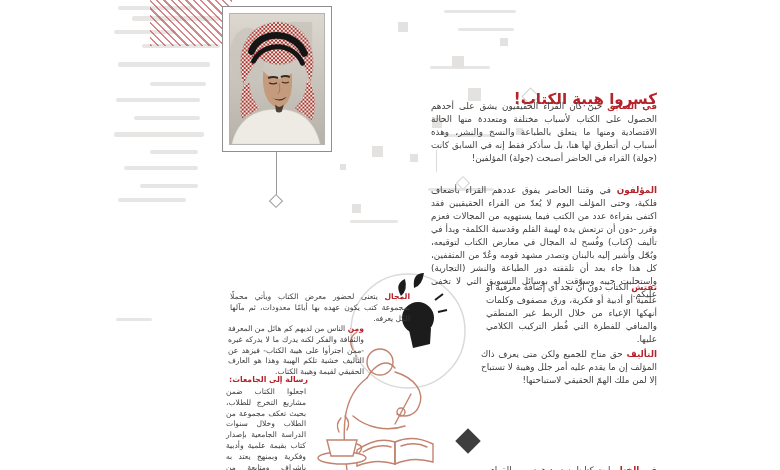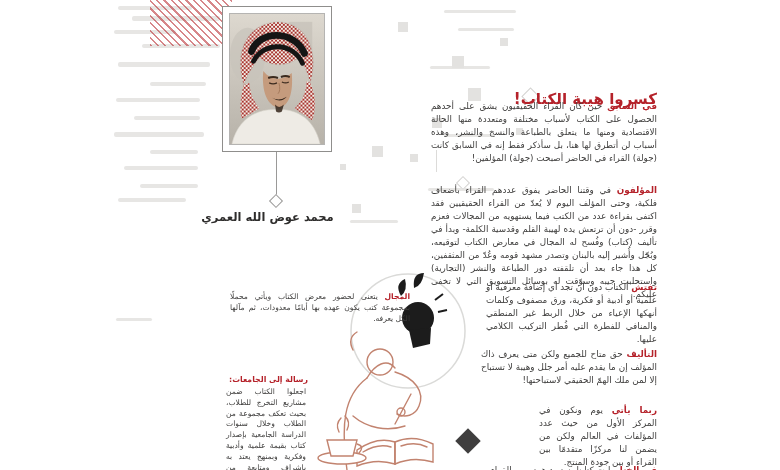--- a/index.html
+++ b/index.html
@@ -114,21 +114,20 @@
         <path d="M40 70 Q44 72 48 70" fill="none" stroke="#3a2a1e" stroke-width="1.3"></path>
         <path d="M53 69 Q57 71 60 69" fill="none" stroke="#3a2a1e" stroke-width="1.3"></path>
         <path d="M50 70 Q52 78 49 81" fill="none" stroke="#a57a5c" stroke-width="1"></path>
         <path d="M43 85 Q50 89 58 84 Q52 91 43 85 Z" fill="#33241a"></path>
         <path d="M46 92 Q50 97 55 92 L53 99 Q50 101 47 99 Z" fill="#33241a" opacity=".85"></path>
       </svg>
     </div>
   </div>
   <div class="connector-line"></div>
   <div class="connector-diamond"></div>
-  <div class="author-name">محمد عوض الله العمري</div>
 
   <svg class="illustration" viewBox="0 0 207 204">
     <circle cx="125" cy="65" r="57" fill="none" stroke="#dadad8" stroke-width="1.5"></circle>
     <g fill="#1c1c1c">
       <circle cx="135" cy="52" r="16"></circle>
       <path d="M126 64 L130 82 L147 78 L148 62 Z"></path>
       <path d="M118 30 Q111 18 122 13 Q125 24 118 30 Z"></path>
       <path d="M131 22 Q129 7 141 7 Q139 20 131 22 Z"></path>
       <path d="M152 34 L160 28" stroke="#1c1c1c" stroke-width="2" fill="none"></path>
       <path d="M155 46 L164 44" stroke="#1c1c1c" stroke-width="2" fill="none"></path>
@@ -159,20 +158,20 @@
     </g>
   </svg>
   <div class="dia-s" style="left:459px;top:432px;width:18px;height:18px;"></div>
 
   <h1 class="article-title">كسروا هيبة الكتاب!</h1>
 
   <p class="para" id="r1"><span class="lead">في السابق</span> <span>حين كان القراء الحقيقيون يشق على أحدهم الحصول على الكتاب لأسباب مختلفة ومتعددة منها الحالة الاقتصادية ومنها ما يتعلق بالطباعة والنسخ والنشر، وهذه أسباب لن أتطرق لها هنا، بل سأذكر فقط إنه في السابق كانت (جولة) القراء في الحاضر أصبحت (جولة) المؤلفين!</span></p>
   <p class="para" id="r2"><span class="lead">المؤلفون</span> <span>في وقتنا الحاضر يفوق عددهم القراء بأضعاف فلكية، وحتى المؤلف اليوم لا يُعدّ من القراء الحقيقيين فقد اكتفى بقراءة عدد من الكتب فيما يستهويه من المجالات فعزم وقرر -دون أن ترتعش يده لهيبة القلم وقدسية الكلمة- وبدأ في تأليف (كتاب) وفُسح له المجال في معارض الكتاب لتوقيعه، وبُجّل وأُشير إليه بالبنان وتصدر مشهد قومه وعُدّ من المثقفين، كل هذا جاء بعد أن تلقفته دور الطباعة والنشر (التجارية) واستحلبت جيبه وسوّقت له بوسائل التسويق التي لا تخفى عليكم.</span></p>
   <p class="para" id="r4"><span class="lead">التأليف</span> <span>حق متاح للجميع ولكن متى يعرف ذاك المؤلف إن ما يقدم عليه أمر جلل وهيبة لا تستباح إلا لمن ملك الهمّ الحقيقي لاستباحتها!</span></p>
   <p class="para" id="r3"><span class="lead">تفتش</span> <span>الكتاب دون أن تجد أي إضافة معرفية أو علمية أو أدبية أو فكرية، ورق مصفوف وكلمات أنهكها الإعياء من خلال الربط غير المنطقي والمنافي للفطرة التي فُطر التركيب الكلامي عليها.</span></p>
-  <p class="para" id="r5"><span class="lead">ربما يأتي</span> <span>يوم ونكون في المركز الأول من حيث عدد المؤلفات في العالم ولكن من يضمن لنا مركزًا متقدمًا بين القراء أو بين جودة المنتج.</span></p>
   <p class="para" id="r6"><span class="lead">في الختام</span> <span>ليت كتابنا يستعيد هيبته بين القراء.</span></p>
 
   <p class="para para-left" id="l1"><span class="lead">المجال</span> <span>يتعنى لحضور معرض الكتاب ويأتي محملًا بمجموعة كتب يكون عهده بها أيامًا معدودات، ثم مآلها الكل يعرفه.</span></p>
+  <p class="para para-left" id="l2"><span class="lead">ومن</span> <span>الناس من لديهم كم هائل من المعرفة والثقافة والفكر لكنه يدرك ما لا يدركه غيره -ممن اجترأوا على هيبة الكتاب- فيزهد عن التأليف خشية تلكم الهيبة وهذا هو العارف الحقيقي لقيمة وهيبة الكتاب.</span></p>
   <p class="sec-head" id="l3h">رسالة إلى الجامعات:</p>
   <p class="para para-left" id="l3"><span>اجعلوا الكتاب ضمن مشاريع التخرج للطلاب، بحيث تعكف مجموعة من الطلاب وخلال سنوات الدراسة الجامعية بإصدار كتاب بقيمة علمية وأدبية وفكرية وبمنهج يعتد به بإشراف ومتابعة من الهيئة الأكاديمية في الجامعة.</span></p>
 
 </div>
 
 </body></html>

